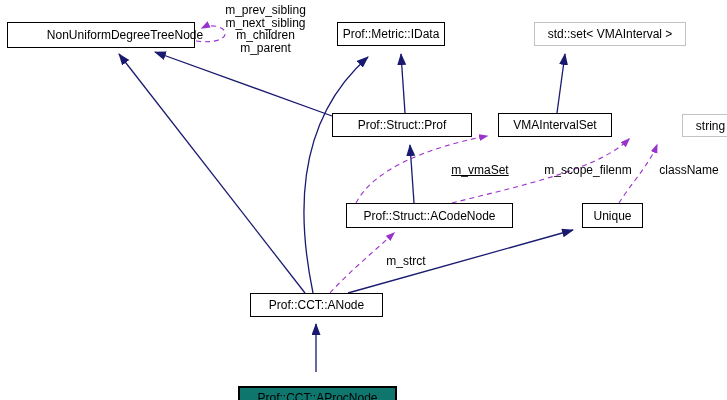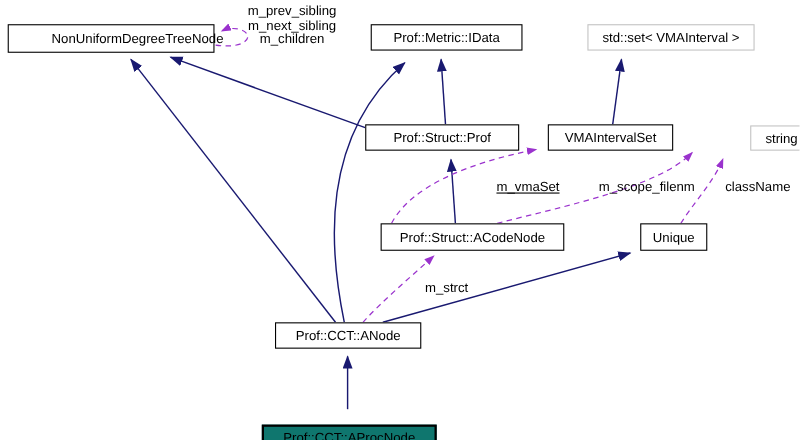--- a/index.html
+++ b/index.html
@@ -46,21 +46,21 @@
 
     <path d="M 196,41 C 216,44 227,38 225,32 C 223,26 210,24 202,28" fill="none" stroke="#9a32cd" stroke-width="1.1" stroke-dasharray="5,4" marker-end="url(#arrowPurple)"></path>
     <path d="M 356,203 C 373,170 425,148 487,136" fill="none" stroke="#9a32cd" stroke-width="1.1" stroke-dasharray="5,4" marker-end="url(#arrowPurple)"></path>
     <path d="M 452,203 C 515,187 598,170 629,139" fill="none" stroke="#9a32cd" stroke-width="1.1" stroke-dasharray="5,4" marker-end="url(#arrowPurple)"></path>
     <path d="M 619,203 C 630,185 649,165 657,145" fill="none" stroke="#9a32cd" stroke-width="1.1" stroke-dasharray="5,4" marker-end="url(#arrowPurple)"></path>
     <path d="M 330,293 C 347,274 372,253 394,233" fill="none" stroke="#9a32cd" stroke-width="1.1" stroke-dasharray="5,4" marker-end="url(#arrowPurple)"></path>
   </svg>
 
   <div class="node" style="left:7px; top:22px; width:188px; height:26px;padding-left:48px;">NonUniformDegreeTreeNode</div>
 
-  <div class="node" style="left:337px; top:22px; width:138px; height:24px;">Prof::Metric::IData</div>
+  <div class="node" style="left:337px; top:22px; width:108px; height:24px;">Prof::Metric::IData</div>
 
   <div class="node external" style="left:490px; top:22px; width:152px; height:24px;">std::set&lt; VMAInterval &gt;</div>
 
   <div class="node" style="left:332px; top:113px; width:140px; height:24px;">Prof::Struct::Prof</div>
 
   <div class="node" style="left:498px; top:113px; width:114px; height:24px;">VMAIntervalSet</div>
 
   <div class="node external" style="left:638px; top:114px; width:57px; height:23px;">string</div>
 
   <div class="node" style="left:346px; top:203px; width:167px; height:25px;">Prof::Struct::ACodeNode</div>
@@ -68,20 +68,21 @@
   <div class="node" style="left:582px; top:203px; width:61px; height:25px;">Unique</div>
 
   <div class="node" style="left:250px; top:293px; width:133px; height:24px;text-align:right;">Prof::CCT::ANode</div>
 
   <div class="node highlight" style="left:238px; top:372px; width:159px; height:23px;">Prof::CCT::AProcNode</div>
 
   <div class="elabel" style="left:203px; top:4px; width:125px;">
     <div>m_prev_sibling</div>
     <div>m_next_sibling</div>
     <div>m_children</div>
+    <div>m_parent</div>
   </div>
 
   <div class="elabel" style="left:435px; top:164px; width:90px;text-decoration:underline;">m_vmaSet</div>
 
   <div class="elabel" style="left:538px; top:164px; width:100px;">m_scope_filenm</div>
 
   <div class="elabel" style="left:651px; top:164px; width:76px;">className</div>
 
   <div class="elabel" style="left:376px; top:255px; width:60px;">m_strct</div>
 

